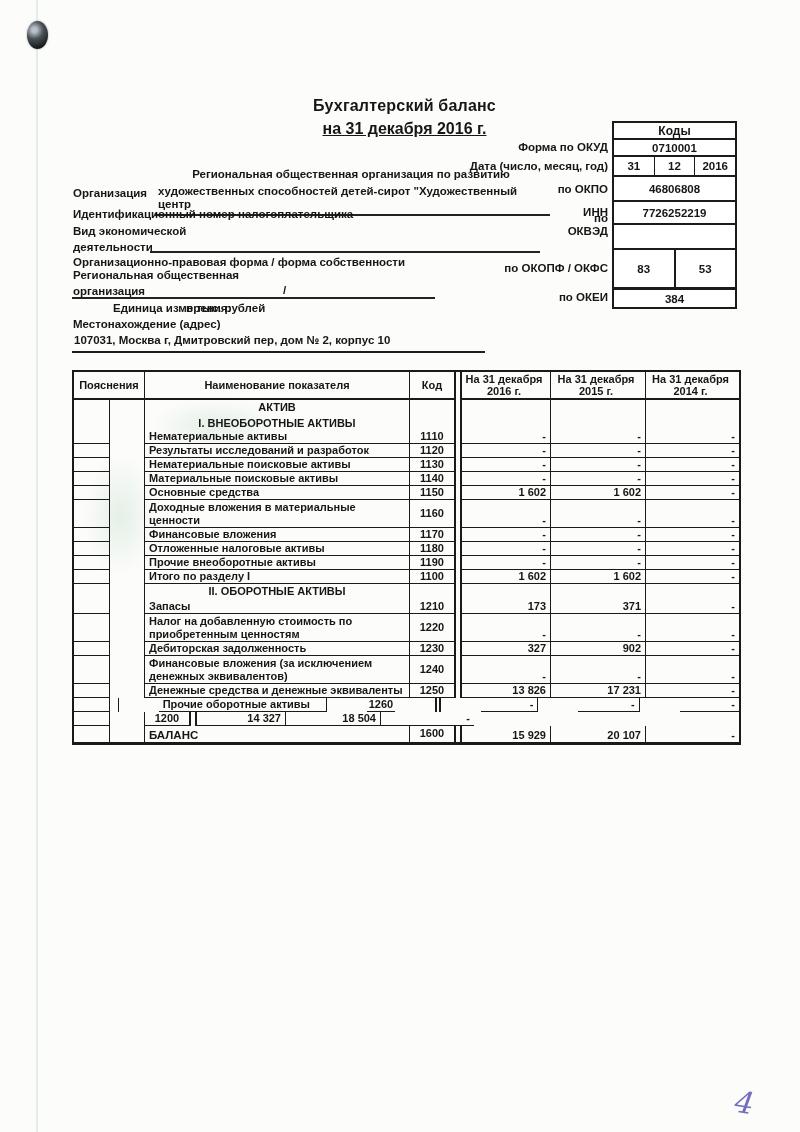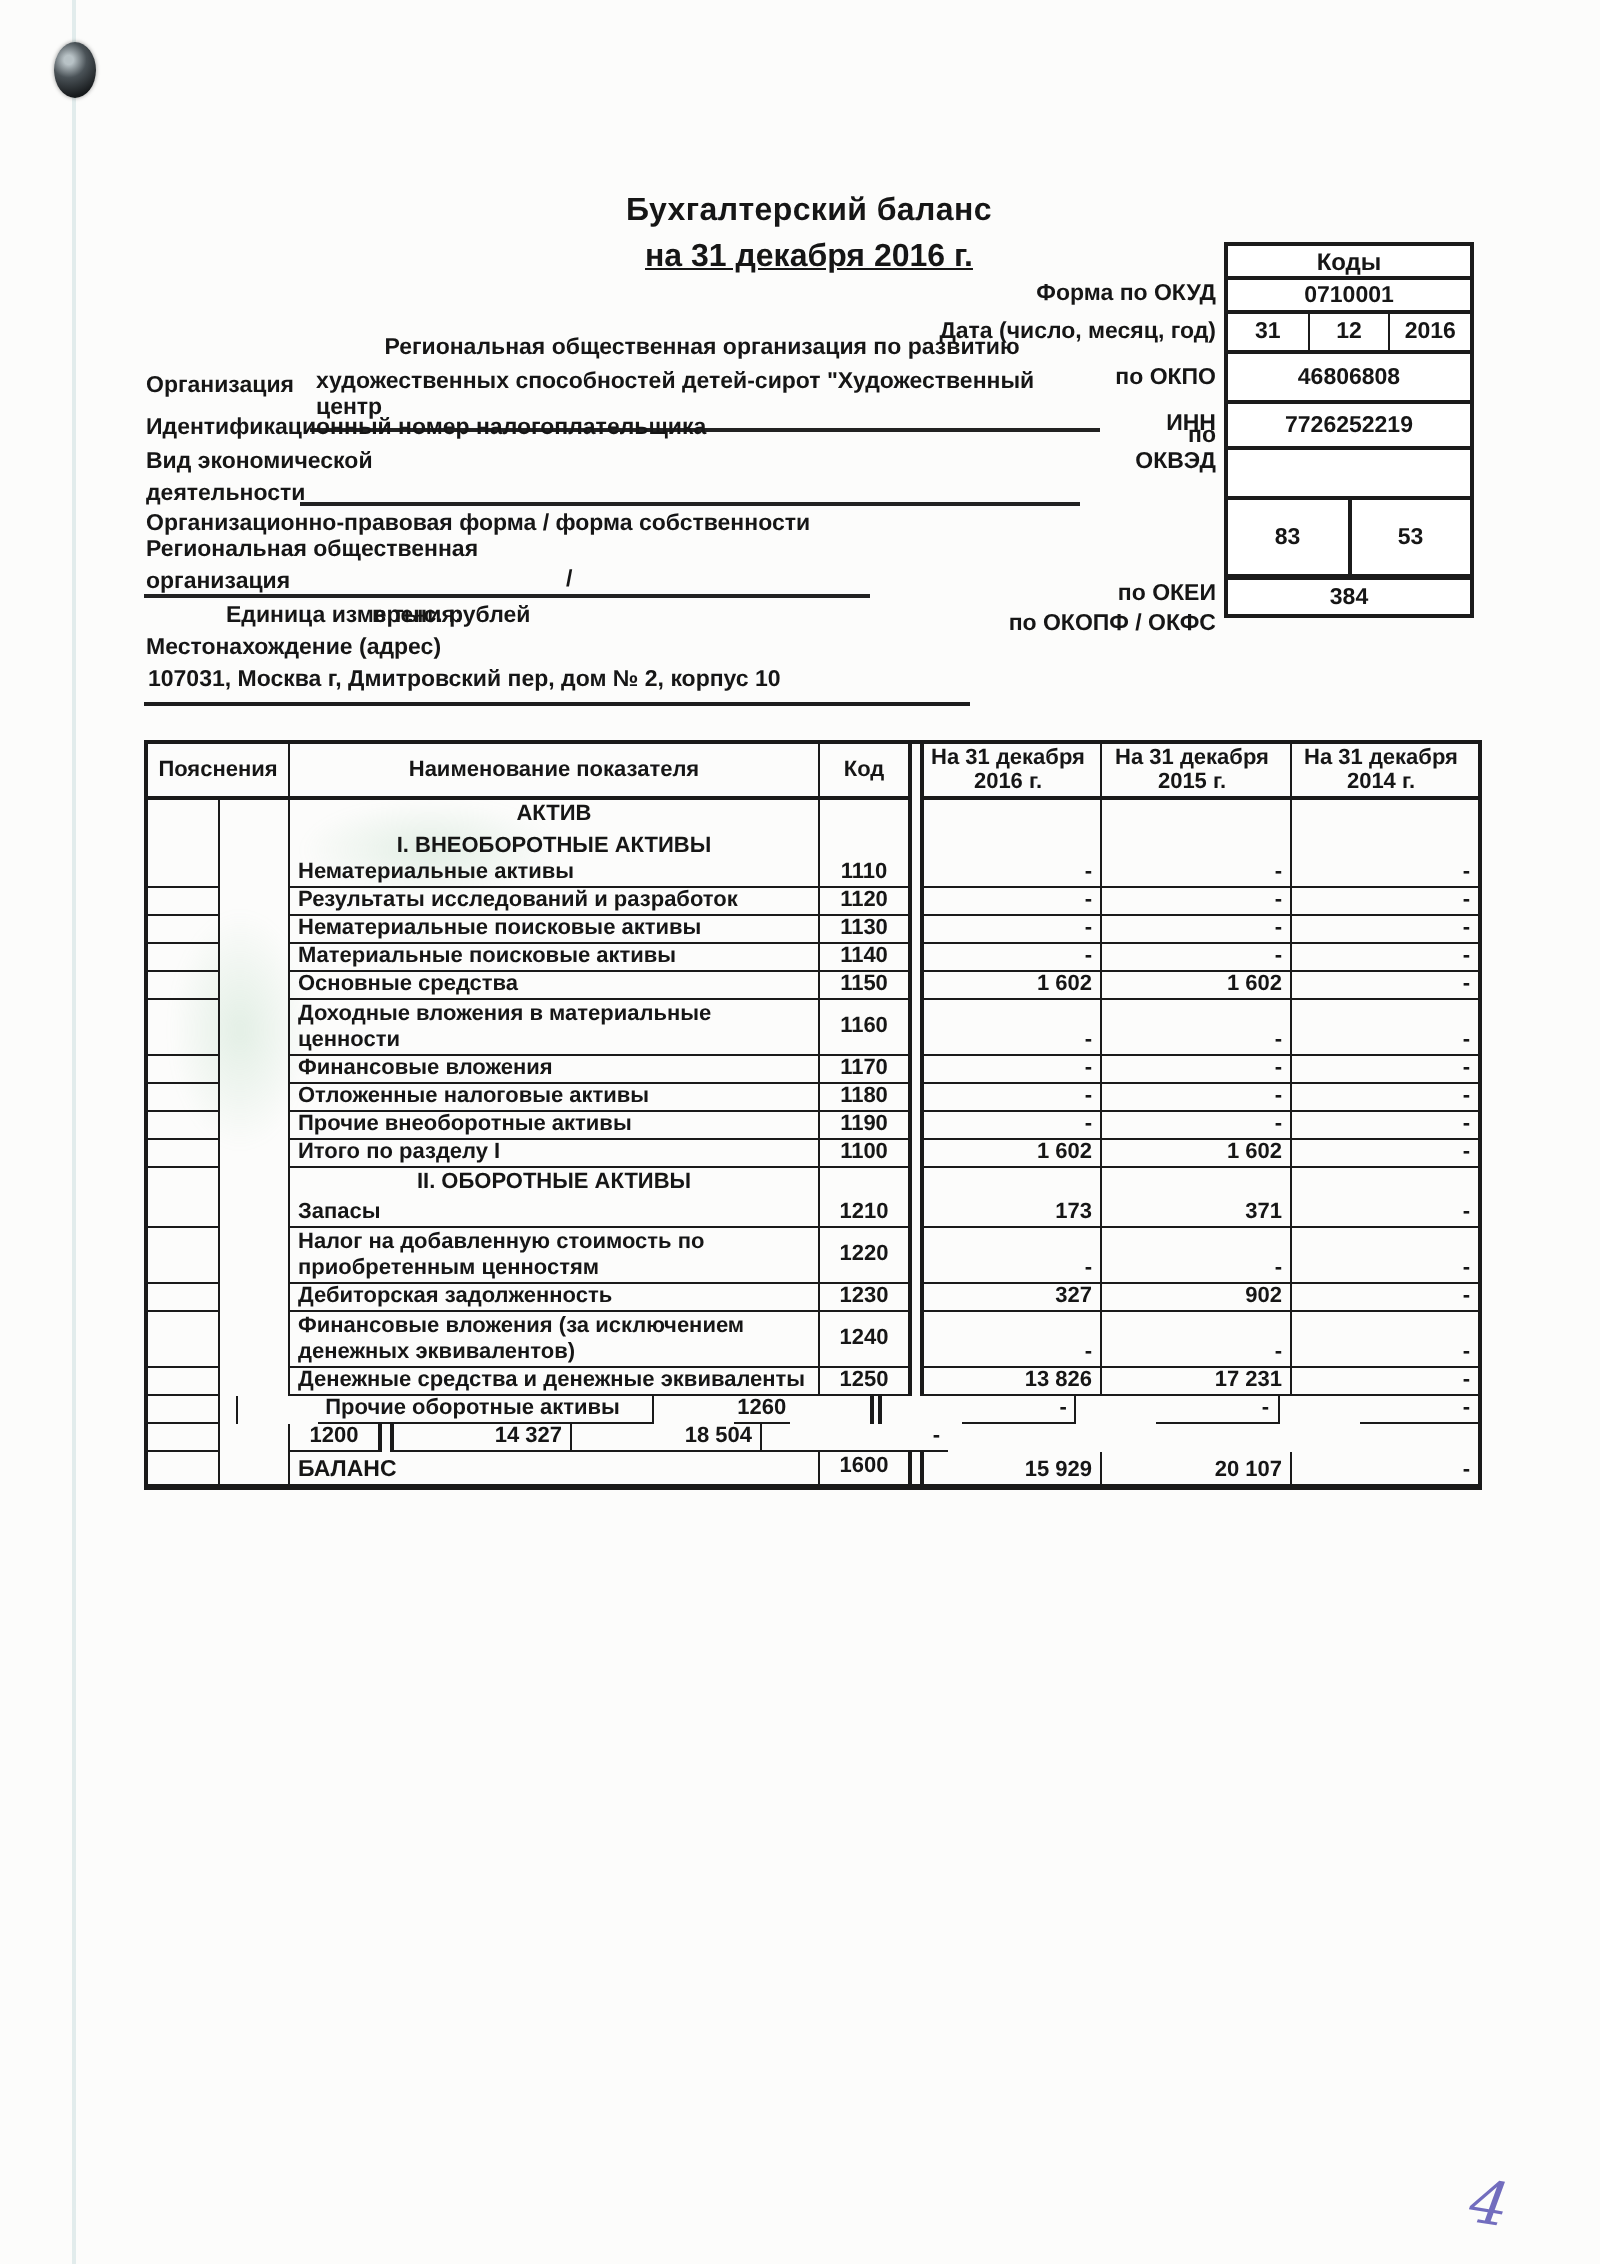--- a/index.html
+++ b/index.html
@@ -81,21 +81,21 @@
 
   <div class="abs title">Бухгалтерский баланс</div>
   <div class="abs subtitle">на 31 декабря 2016 г.</div>
 
   <div class="abs cblabel" style="top:141px;">Форма по ОКУД</div>
   <div class="abs cblabel" style="top:160px;">Дата (число, месяц, год)</div>
   <div class="abs cblabel" style="top:183px;">по ОКПО</div>
   <div class="abs cblabel" style="top:206px;">ИНН</div>
   <div class="abs cblabel" style="top:212px;width:278px;left:330px;white-space:pre-line;">по
 ОКВЭД</div>
-  <div class="abs cblabel" style="top:262px;margin-top:44px;">по ОКОПФ / ОКФС</div>
+  <div class="abs cblabel" style="top:262px;">по ОКОПФ / ОКФС</div>
   <div class="abs cblabel" style="top:291px;">по ОКЕИ</div>
 
   <div class="abs codesbox">
     <div class="cb-row cb-head">Коды</div>
     <div class="cb-row cb-okud">0710001</div>
     <div class="cb-row cb-date">
       <div class="dcell">31</div>
       <div class="dcell">12</div>
       <div class="dcell">2016</div>
     </div>

